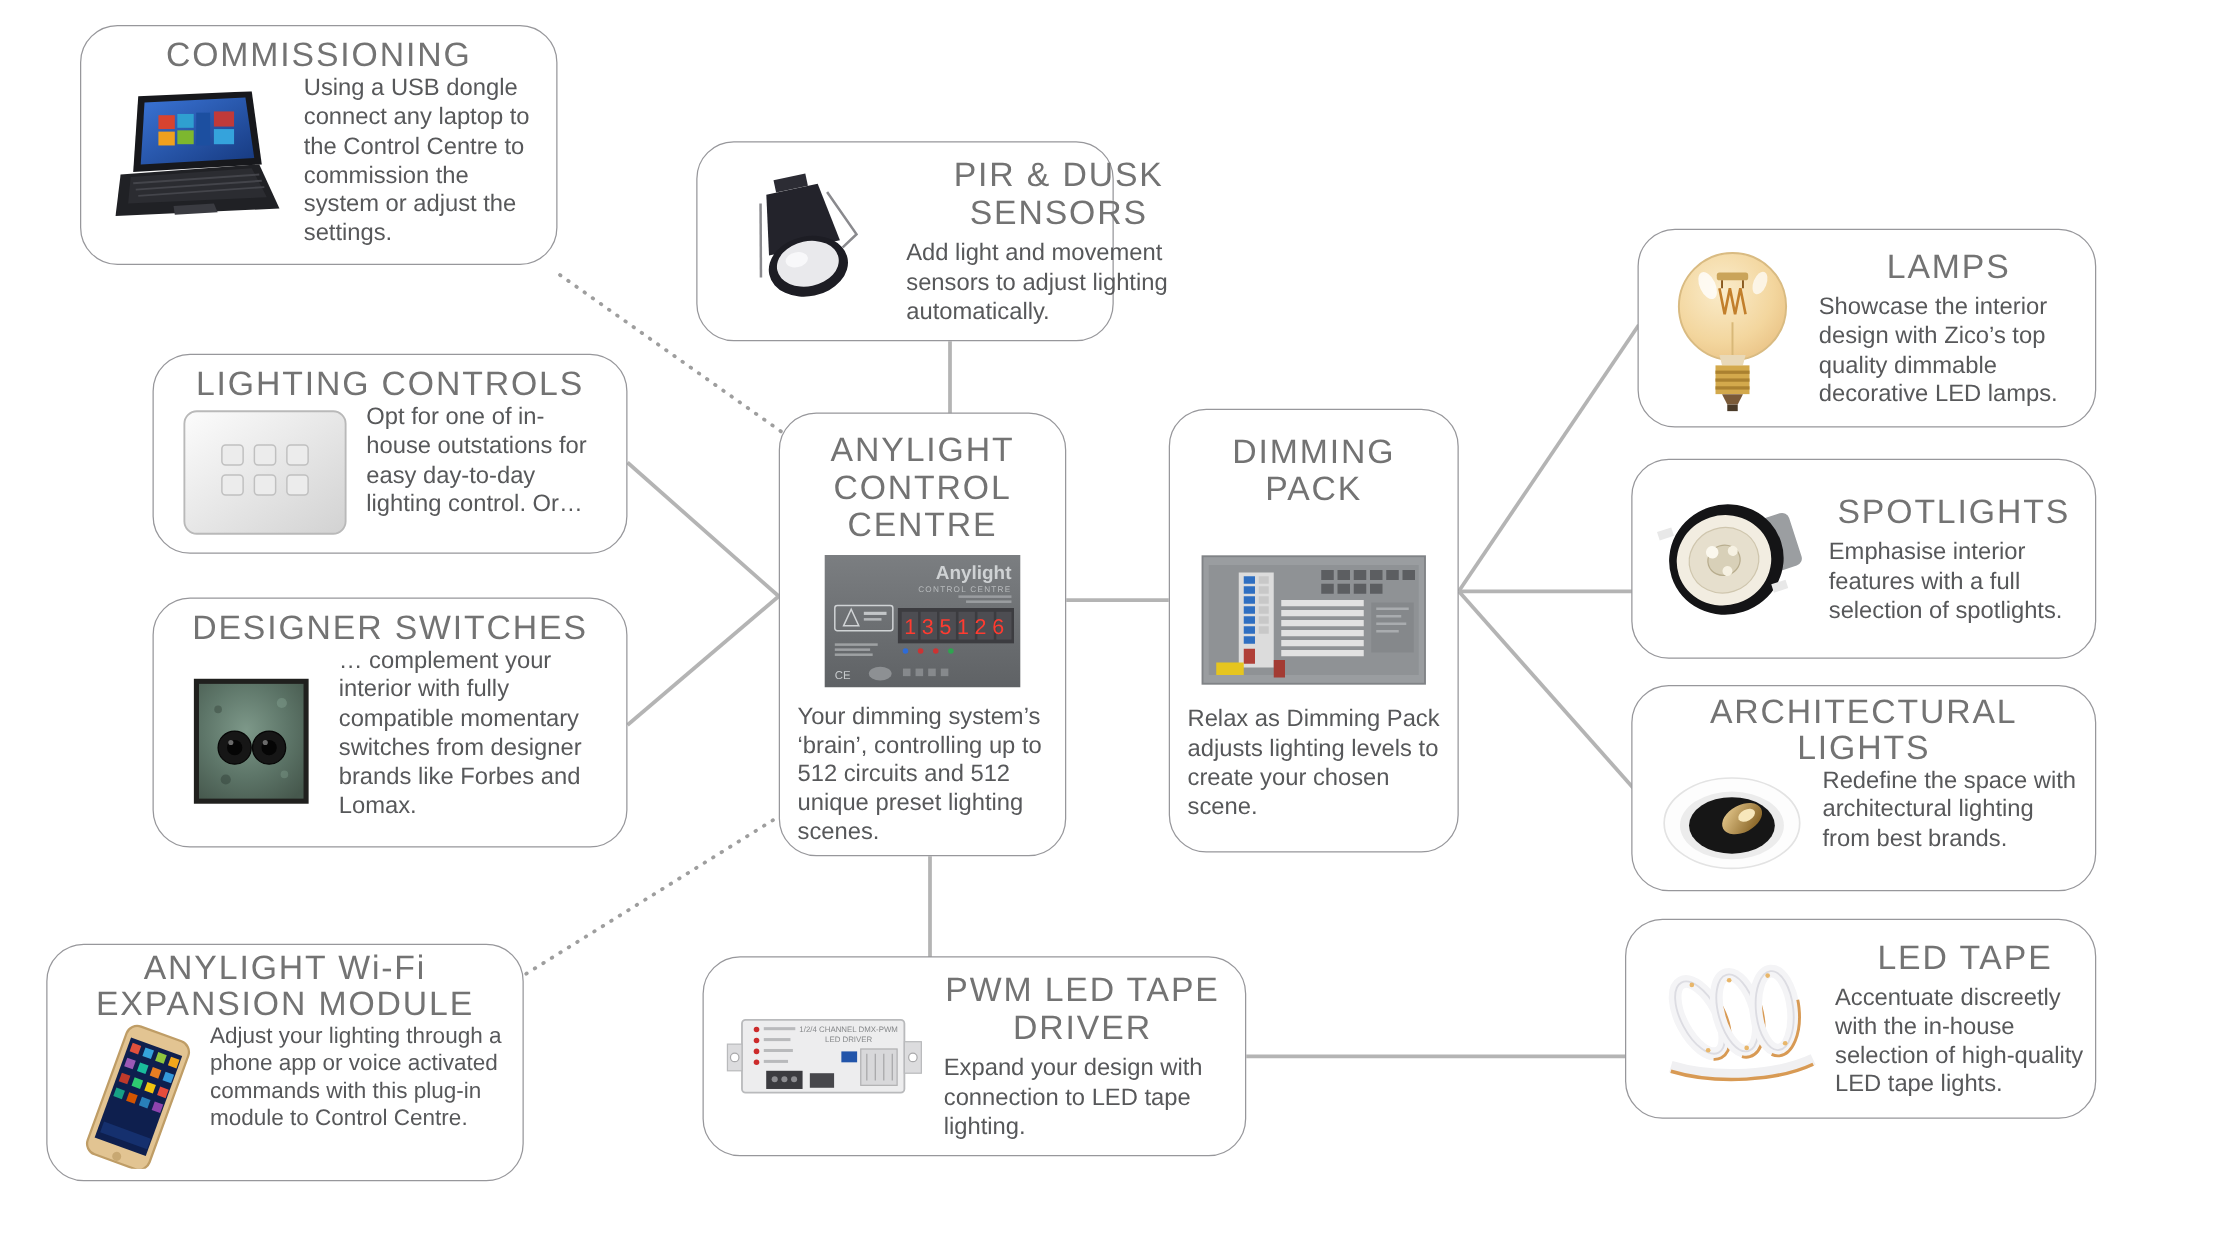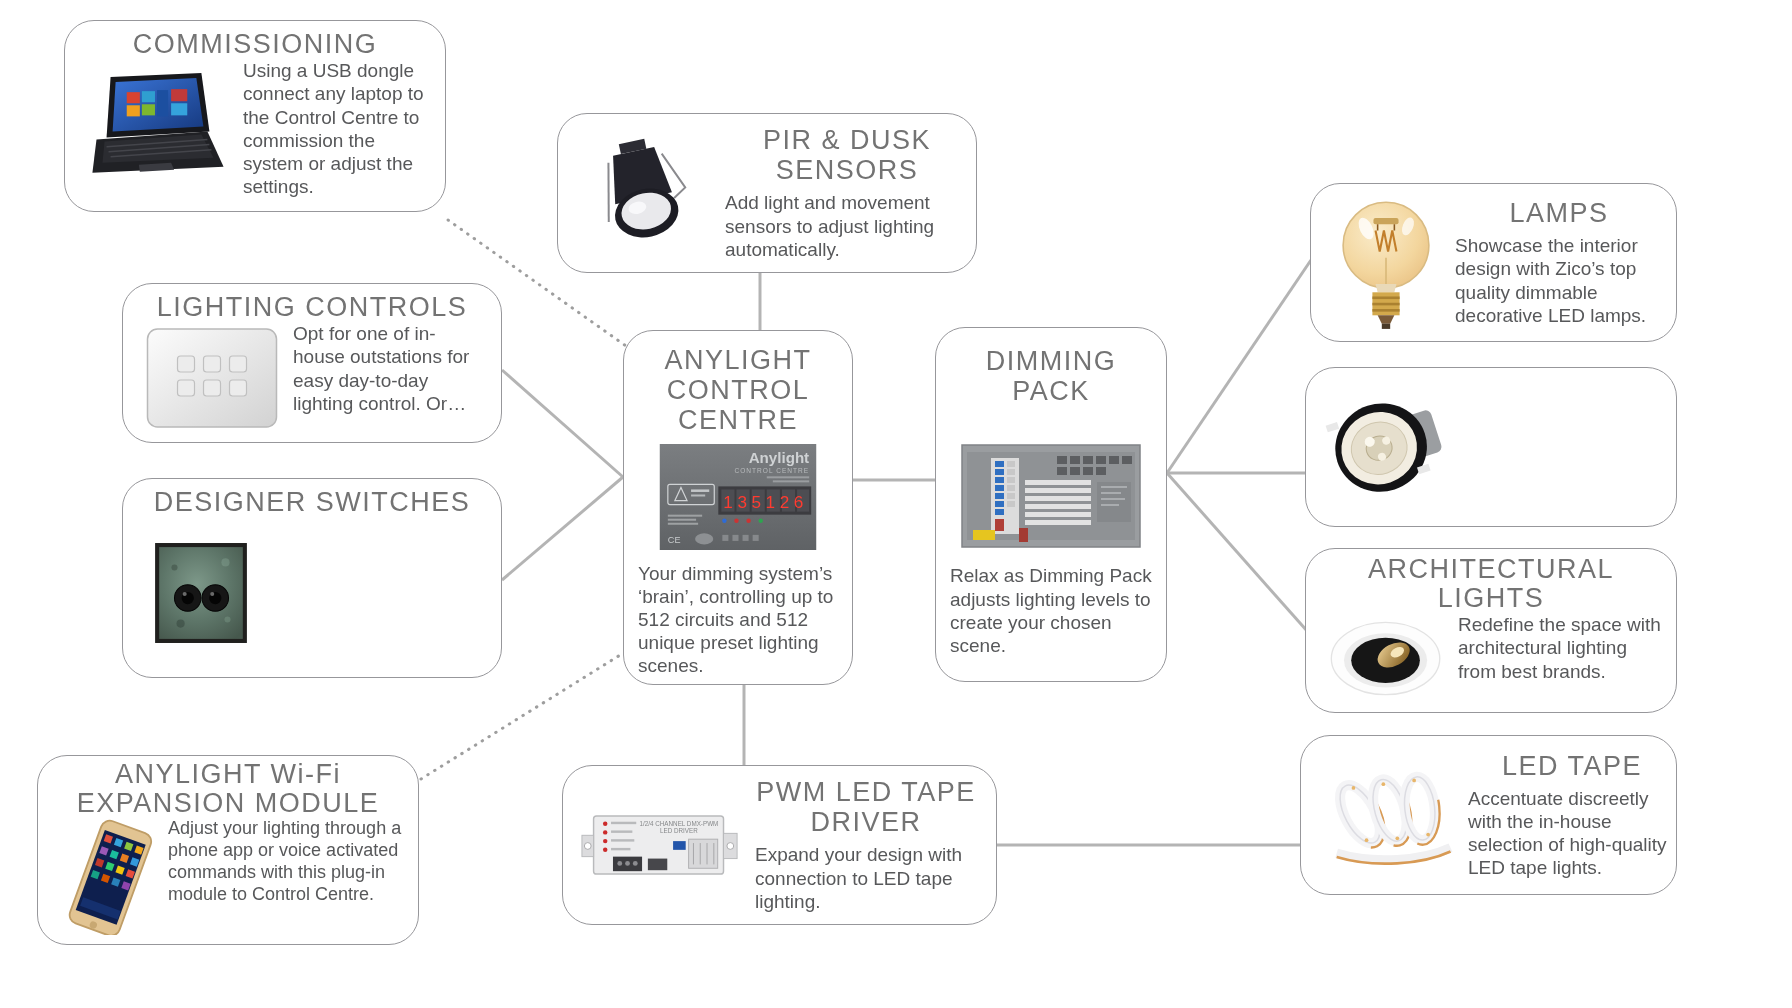--- a/index.html
+++ b/index.html
@@ -118,20 +118,21 @@
           <circle cx="26" cy="80" r="4" fill="#32413a" opacity="0.5"></circle>
           <circle cx="72" cy="76" r="3" fill="#8fae9d" opacity="0.3"></circle>
           <circle cx="33" cy="55" r="13" fill="#161616" stroke="#060606"></circle>
           <circle cx="33" cy="55" r="6" fill="#050505"></circle>
           <circle cx="30" cy="51" r="2" fill="#6a6a6a"></circle>
           <circle cx="60" cy="55" r="13" fill="#161616" stroke="#060606"></circle>
           <circle cx="60" cy="55" r="6" fill="#050505"></circle>
           <circle cx="57" cy="51" r="2" fill="#6a6a6a"></circle>
         </svg>
       </div>
+      <div class="desc" style="width:222px;">… complement your interior with fully compatible momentary switches from designer brands like Forbes and Lomax.</div>
     </div>
   </div>
 
   <div class="node la" style="left:37px;top:755px;width:382px;height:190px;padding-top:4px;">
     <div class="title" style="line-height:1.08;">ANYLIGHT Wi-Fi EXPANSION MODULE</div>
     <div class="row">
       <div class="imgw" style="width:110px;">
         <svg width="108" height="116" viewBox="0 0 118 128">
           <g transform="rotate(20 59 64)">
             <rect x="34" y="4" width="58" height="120" rx="10" fill="#e2c492" stroke="#bf9d66" stroke-width="2"></rect>
@@ -156,21 +157,21 @@
               <rect x="42" y="94" width="44" height="10" fill="#15306e"></rect>
             </g>
             <circle cx="63" cy="119" r="4" fill="#c8a872"></circle>
           </g>
         </svg>
       </div>
       <div class="desc" style="width:246px;font-size:18px;">Adjust your lighting through a phone app or voice activated commands with this plug-in module to Control Centre.</div>
     </div>
   </div>
 
-  <div class="node lb" style="left:557px;top:113px;width:420px;height:160px;">
+  <div class="node lb" style="left:557px;top:113px;width:334px;height:160px;">
     <div class="imgw" style="width:145px;">
       <svg width="136" height="118" viewBox="0 0 135 118">
         <g transform="rotate(-12 67 59)">
           <rect x="52" y="6" width="26" height="10" fill="#2c2c34"></rect>
           <polygon points="44,16 86,16 94,64 36,64" fill="#23232b"></polygon>
           <path d="M38,22 L26,80" stroke="#8a8a8e" stroke-width="2" fill="none"></path>
           <path d="M92,24 L108,62 L95,70" stroke="#8a8a8e" stroke-width="2" fill="none"></path>
           <ellipse cx="65" cy="79" rx="32" ry="24" fill="#1d1d24"></ellipse>
           <ellipse cx="65" cy="77" rx="25" ry="18" fill="#e9e9ec"></ellipse>
           <ellipse cx="57" cy="72" rx="9" ry="6" fill="#f8f8fa"></ellipse>
@@ -333,20 +334,24 @@
           <rect x="86" y="86" width="12" height="7" fill="#e8e8e8"></rect>
           <ellipse cx="56" cy="56" rx="38" ry="36" fill="#f2ede1"></ellipse>
           <ellipse cx="56" cy="56" rx="28" ry="26" fill="#e6dfcd" stroke="#cfc6ae"></ellipse>
           <ellipse cx="56" cy="56" rx="13" ry="12" fill="#d8d0b8" stroke="#b8ad8e"></ellipse>
           <circle cx="49" cy="47" r="5" fill="#fbf8ee"></circle>
           <circle cx="65" cy="51" r="4" fill="#f6f1e2"></circle>
           <circle cx="56" cy="65" r="4" fill="#f6f1e2"></circle>
         </g>
       </svg>
     </div>
+    <div class="col" style="gap:6px;">
+      <div class="title">SPOTLIGHTS</div>
+      <div class="desc" style="width:200px;align-self:center;">Emphasise interior features with a full selection of spotlights.</div>
+    </div>
   </div>
 
   <div class="node la" style="left:1305px;top:548px;width:372px;height:165px;padding-top:6px;">
     <div class="title" style="line-height:1.08;">ARCHITECTURAL LIGHTS</div>
     <div class="row">
       <div class="imgw" style="width:132px;">
         <svg width="122" height="86" viewBox="0 0 135 95">
           <defs>
               <linearGradient id="gold" x1="0" y1="0" x2="1" y2="1">
             <stop offset="0" stop-color="#ecd095"></stop>

